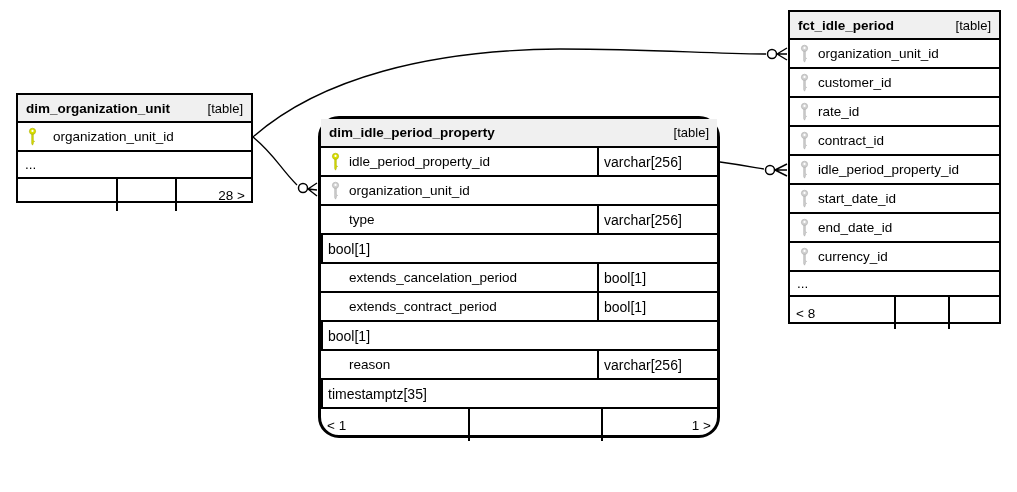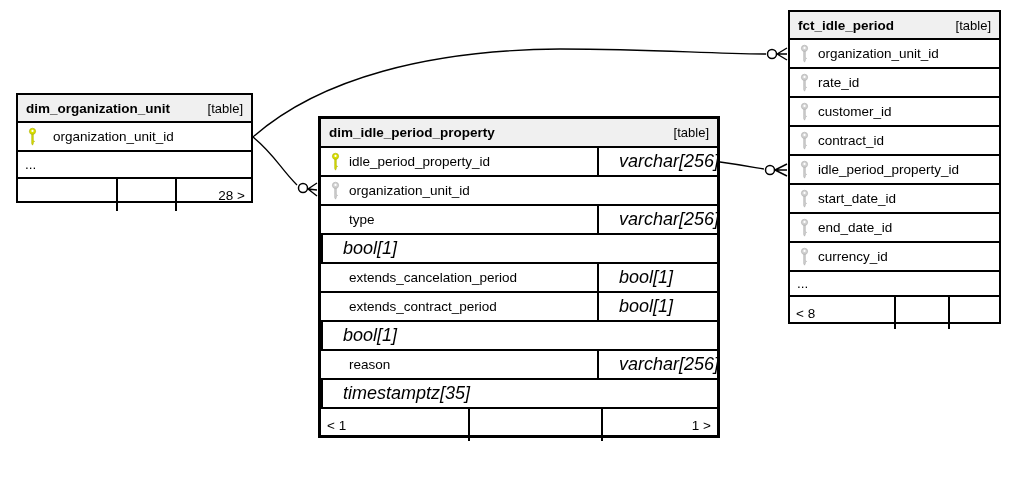--- a/index.html
+++ b/index.html
@@ -3,37 +3,37 @@
 <meta charset="utf-8">
 <style>
   html,body{margin:0;padding:0;background:#ffffff;}
   #canvas{
     position:relative;width:1017px;height:492px;background:#ffffff;overflow:hidden;
     font-family:"Liberation Sans","DejaVu Sans",sans-serif;color:var(--text,#000);
   }
   svg.overlay{position:absolute;left:0;top:0;width:1017px;height:492px;pointer-events:none;}
 
   .er-table{position:absolute;background:#fff;border:2px solid var(--line,#000);box-sizing:border-box;}
-  .er-table.focus{border-width:3px;}
+  .er-table.focus{border-width:3px;border-radius:21px;}
 
   .er-header{
     display:flex;align-items:center;justify-content:space-between;
     background:var(--header-bg,#f0f0f0);border-bottom:2px solid var(--line,#000);
     padding:8px 8px;box-sizing:border-box;
   }
   .er-title{font-weight:bold;font-size:13.5px;white-space:nowrap;}
   .er-badge{font-weight:normal;font-size:13px;white-space:nowrap;}
 
   .er-row{display:flex;align-items:center;border-bottom:2px solid var(--line,#000);box-sizing:border-box;}
   .er-row:last-child{border-bottom:none;}
   .name-cell{display:flex;align-items:center;flex:1 1 auto;padding-left:9px;box-sizing:border-box;overflow:hidden;}
   .col-name{font-size:13.5px;white-space:nowrap;margin-left:8px;}
   .t-left .col-name{margin-left:15px;}
-  .type-cell{border-left:2px solid var(--line,#000);padding-left:20px;box-sizing:border-box;
-    font-size:18px;white-space:nowrap;align-self:stretch;display:flex;align-items:center;font-style:italic;}
+  .type-cell{border-left:2px solid var(--line,#000);padding-left:5px;box-sizing:border-box;
+    font-size:14px;white-space:nowrap;align-self:stretch;display:flex;align-items:center;}
 
   .er-ellipsis{display:flex;align-items:center;padding-left:7px;font-size:13.5px;
     border-bottom:2px solid var(--line,#000);box-sizing:border-box;}
 
   .er-footer{display:flex;align-items:stretch;box-sizing:border-box;font-size:13.5px;}
   .er-footer .fcell{display:flex;align-items:center;box-sizing:border-box;padding:16px 6px;white-space:nowrap;}
   .er-footer .fcell + .fcell{border-left:2px solid var(--line,#000);}
   .er-footer .fcell.right{justify-content:flex-end;}
 
   .key{width:11px;height:19px;display:inline-block;flex:0 0 11px;}
@@ -251,34 +251,34 @@
 
     <div class="er-row">
       <div class="name-cell">
         <span class="key foreign">
           <svg viewBox="0 0 12 22">
               <circle class="k-head" cx="6" cy="5" r="3.6"></circle>
               <circle class="k-hole" cx="6" cy="4.6" r="1.3"></circle>
               <path class="k-stem" d="M5.1 8.3 L5.1 19.2 L6 21 L6.9 19.2 L6.9 17.4 L8.4 16.7 L6.9 15.6 L6.9 8.3 Z"></path>
             </svg>
         </span>
+        <span class="col-name">customer_id</span>
+      </div>
+    </div>
+
+    <div class="er-row">
+      <div class="name-cell">
+        <span class="key foreign">
+          <svg viewBox="0 0 12 22">
+              <circle class="k-head" cx="6" cy="5" r="3.6"></circle>
+              <circle class="k-hole" cx="6" cy="4.6" r="1.3"></circle>
+              <path class="k-stem" d="M5.1 8.3 L5.1 19.2 L6 21 L6.9 19.2 L6.9 17.4 L8.4 16.7 L6.9 15.6 L6.9 8.3 Z"></path>
+            </svg>
+        </span>
         <span class="col-name">rate_id</span>
-      </div>
-    </div>
-
-    <div class="er-row">
-      <div class="name-cell">
-        <span class="key foreign">
-          <svg viewBox="0 0 12 22">
-              <circle class="k-head" cx="6" cy="5" r="3.6"></circle>
-              <circle class="k-hole" cx="6" cy="4.6" r="1.3"></circle>
-              <path class="k-stem" d="M5.1 8.3 L5.1 19.2 L6 21 L6.9 19.2 L6.9 17.4 L8.4 16.7 L6.9 15.6 L6.9 8.3 Z"></path>
-            </svg>
-        </span>
-        <span class="col-name">customer_id</span>
       </div>
     </div>
 
     <div class="er-row">
       <div class="name-cell">
         <span class="key foreign">
           <svg viewBox="0 0 12 22">
               <circle class="k-head" cx="6" cy="5" r="3.6"></circle>
               <circle class="k-hole" cx="6" cy="4.6" r="1.3"></circle>
               <path class="k-stem" d="M5.1 8.3 L5.1 19.2 L6 21 L6.9 19.2 L6.9 17.4 L8.4 16.7 L6.9 15.6 L6.9 8.3 Z"></path>

